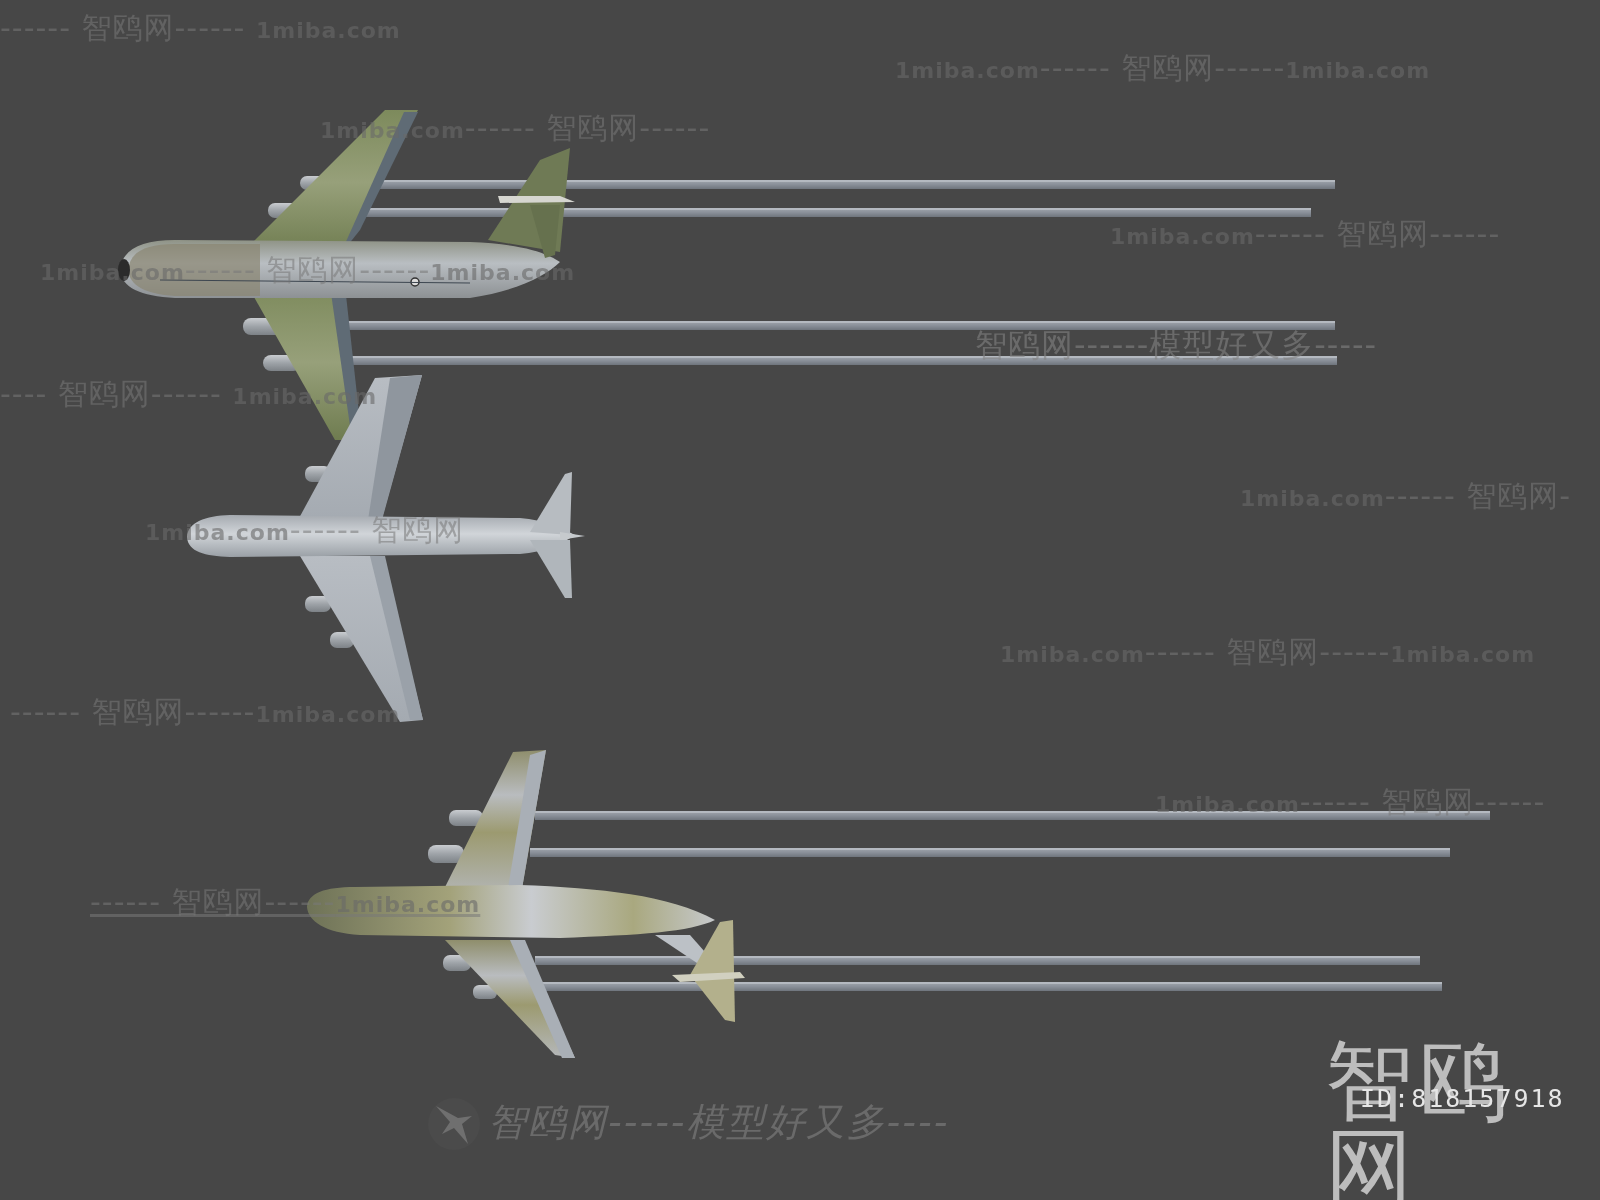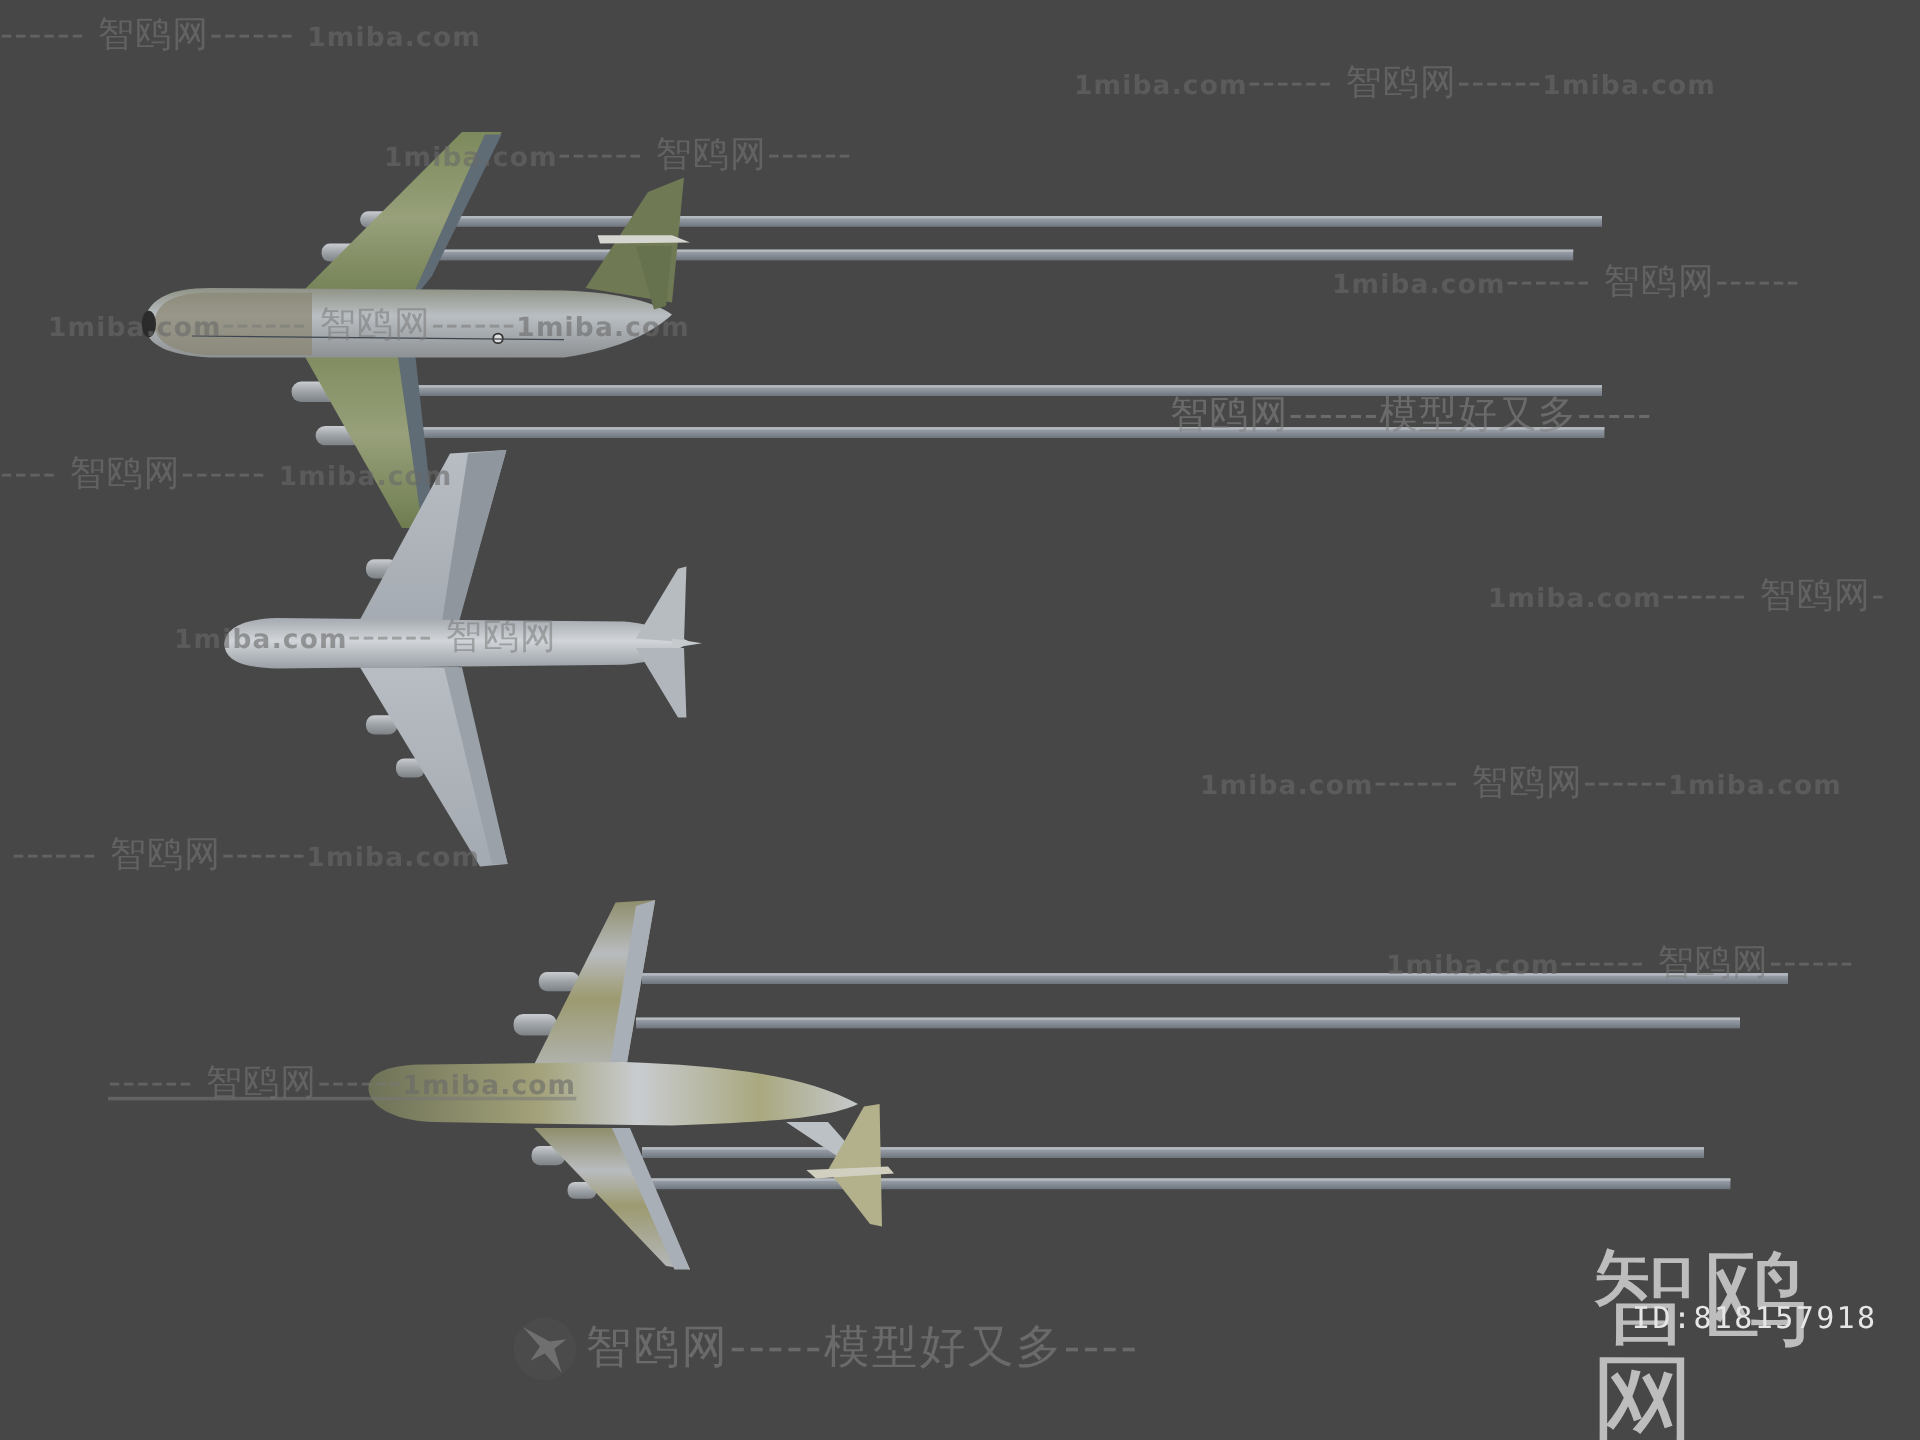--- a/index.html
+++ b/index.html
@@ -151,16 +151,16 @@
     <div class="wm" style="left: 90px; top: 882px; text-decoration: underline;"><span>------ 智鸥网------</span><span class="url">1miba.com</span></div>
   </div>
 
 <div class="wm" style="left:975px; top:324px; color:rgba(130,130,130,0.6); font-size:32px;">智鸥网------模型好又多-----</div>
 
 <div class="bird" style="left:428px; top:1098px;">
   <svg width="52" height="52" viewBox="0 0 52 52">
     <path d="M8,8 L30,20 L44,18 L34,26 L40,46 L26,30 L14,36 L22,24 Z" fill="#6f6f6f"></path>
   </svg>
 </div>
-<div class="slogan" style="left:488px; top:1097px;">智鸥网-----模型好又多----</div>
+<div class="slogan" style="left:488px; top:1097px;font-style:italic;">智鸥网-----模型好又多----</div>
 
 <div class="wm-big" style="left:1325px; top:1037px;">智鸥网</div>
 <div class="wm-id" style="left:1360px; top:1084px;">ID:818157918</div>
 
 </body></html>

